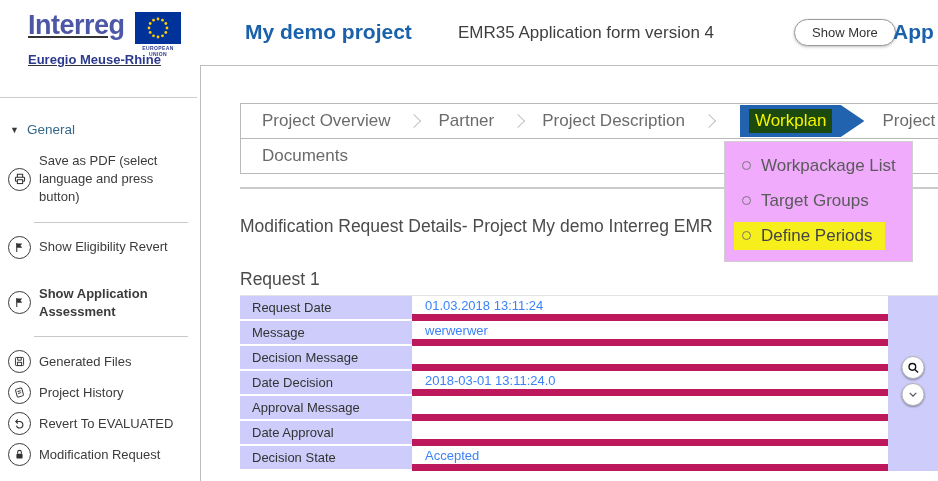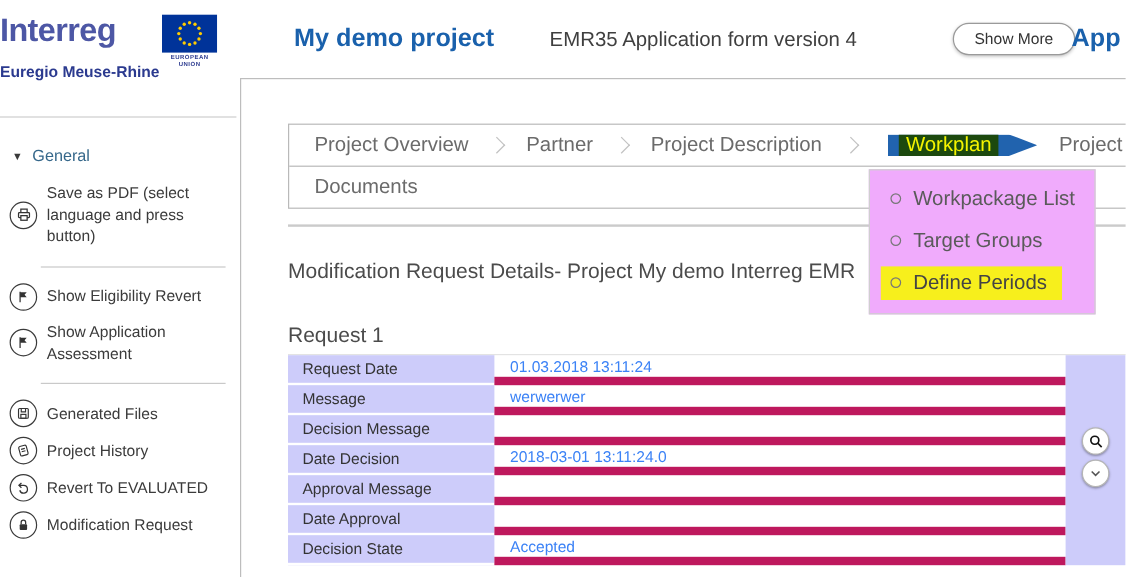--- a/index.html
+++ b/index.html
@@ -3,21 +3,21 @@
 <meta charset="utf-8">
 <style>
   html,body{margin:0;padding:0;}
   body{
     width:938px;height:481px;overflow:hidden;position:relative;
     background:#fff;
     font-family:"Liberation Sans","DejaVu Sans",sans-serif;
     color:#333;
   }
   
-  .logo{position:absolute;left:0;top:12px;}
+  .logo{position:absolute;left:28px;top:12px;text-decoration:underline;}
   .logo-title{font-size:27px;font-weight:700;color:#4d57a5;letter-spacing:-0.5px;line-height:1;}
   .logo-sub{font-size:13px;font-weight:700;color:#2b3a8f;margin-top:13px;}
   .euflag{position:absolute;left:135px;top:12px;width:46px;text-align:center;}
   .euflag svg{display:block;}
   .eu-label{font-size:5px;font-weight:700;color:#2b3a8f;letter-spacing:.4px;margin-top:1px;}
   .proj-title{position:absolute;left:245px;top:20px;font-size:21px;font-weight:700;color:#1a61ac;}
   .form-version{position:absolute;left:458px;top:23px;font-size:17px;color:#3f3f3f;}
   .show-more{
     position:absolute;left:794px;top:19px;height:27px;padding:0 17px;
     background:#fff;border:1px solid #9a9a9a;border-radius:14px;
@@ -34,38 +34,38 @@
   .side-section-lbl{font-size:13.5px;color:#35678a;}
   .sidebar{position:absolute;left:6px;top:147px;width:192px;}
   .side-item{display:flex;align-items:center;gap:8px;margin:0 0 7px 2px;min-height:24px;cursor:pointer;}
   .icircle{
     width:21px;height:21px;flex:0 0 21px;border:1.5px solid #3a3a3a;border-radius:50%;
     display:flex;align-items:center;justify-content:center;background:#fff;
   }
   .icircle svg{display:block;}
   .side-lbl{font-size:13px;line-height:1.4;color:#3b3b3b;width:148px;}
   .side-div{height:1px;background:#c9c9c9;margin:15px 10px 13px 28px;}
-  .mt5{margin-top:5px;} .mt8{margin-top:8px;} .mt10{margin-top:8px;}
+  .mt5{margin-top:5px;} .mt8{margin-top:8px;} .mt10{margin-top:25px;font-weight:bold;}
 
   
   .panel{
     position:absolute;left:200px;top:65px;right:-2px;bottom:-2px;
     border-left:1px solid #bdbdbd;border-top:1px solid #bdbdbd;background:#fff;
   }
   
   .crumbs{position:absolute;left:39px;top:37px;width:722px;border:1px solid #b9b9b9;background:#fff;}
   .crumb-row{height:34px;display:flex;align-items:center;padding-left:21px;font-size:17px;color:#6b6b6b;}
   .crumb-row.first{border-bottom:1px solid #b9b9b9;}
   .sep{
     width:9px;height:9px;border-top:1px solid #c2c2c2;border-right:1px solid #c2c2c2;
     transform:rotate(45deg);margin:0 19px;flex:0 0 9px;
   }
   .crumb{white-space:nowrap;cursor:pointer;}
   .tab-arrow{
-    height:18px;display:flex;align-items:center;background:#2163ae;
+    height:32px;display:flex;align-items:center;background:#2163ae;
     clip-path:polygon(0 0,81% 0,100% 50%,81% 100%,0 100%);
     padding:0 32px 0 9px;margin-left:7px;flex:0 0 auto;cursor:pointer;
   }
   .tab-arrow .hl-green{background:#1c490e;color:#f4f400;padding:2px 6px;font-size:17px;white-space:nowrap;}
   .after-arrow{margin-left:18px;}
   
   .crumb-underline{position:absolute;left:39px;top:121px;width:722px;height:2px;background:#cbcbcb;}
 
   
   .dropdown{

